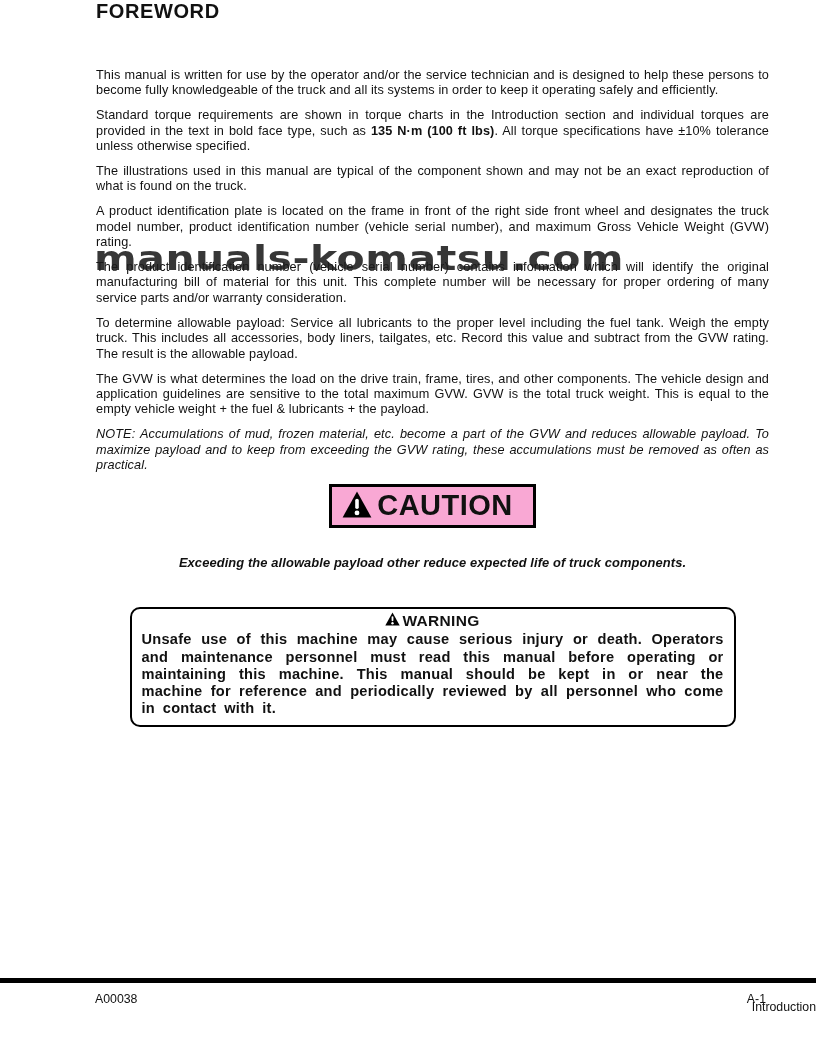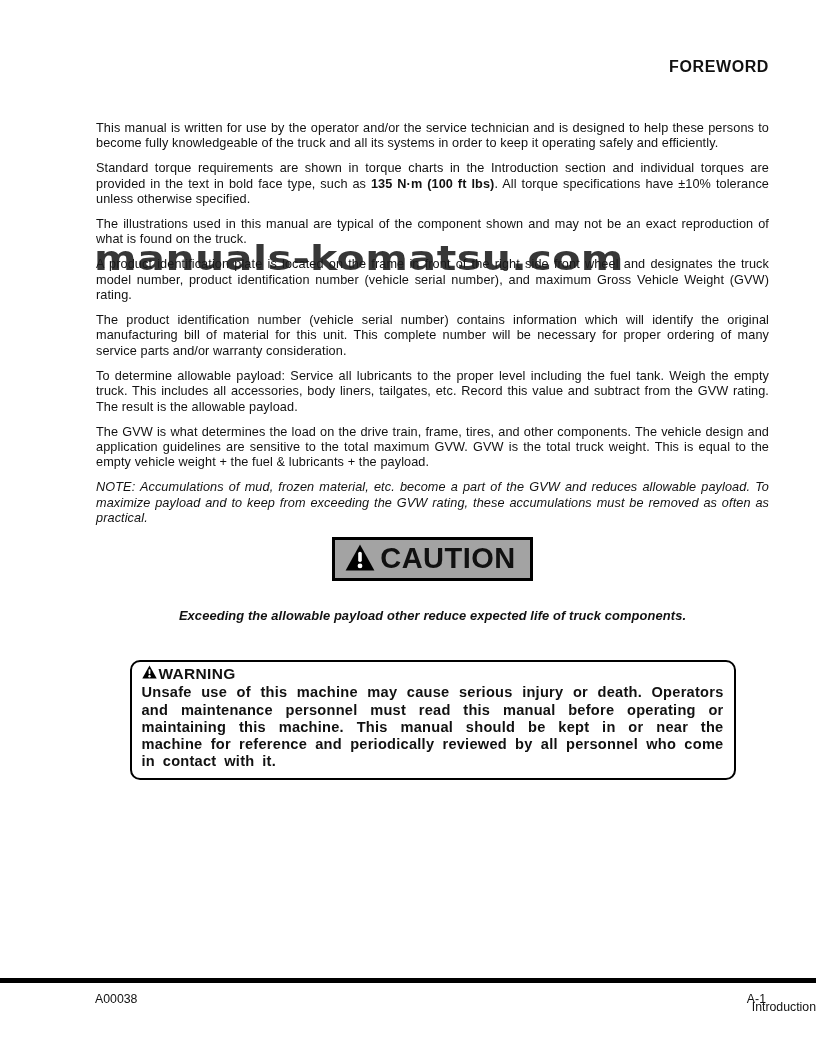--- a/index.html
+++ b/index.html
@@ -14,45 +14,44 @@
     font-family: "Liberation Sans", sans-serif;
     color: #111111;
   }
   .content {
     position: absolute;
     left: 96px;
     top: 0;
     width: 673px;
   }
   .doc-title {
-    margin-top: 58px;
-    text-align: right;
-    font-size: 16px;
+    text-align: left;
+    font-size: 20px;
     font-weight: bold;
     letter-spacing: 0.6px;
   }
   .body-text p {
     font-size: 12.7px;
     line-height: 15.4px;
     text-align: justify;
     margin-top: 9.5px;
     letter-spacing: 0.1px;
   }
   .body-text p.first { margin-top: 45px; }
   .body-text .inline-bold { font-weight: bold; }
   .note-para { font-style: italic; }
   .caution-box {
     margin: 11px auto 0 auto;
     width: fit-content;
     border: 3px solid #000;
-    padding: 3px 14px 3px 10px;
+    padding: 3px 20px 3px 10px;
     display: flex;
     align-items: center;
     gap: 5px;
-    background: #a3a3a3;
+    background: #f9a8d4;
   }
   .caution-label {
     font-size: 29px;
     font-weight: bold;
     letter-spacing: 0.5px;
     line-height: 1.1;
   }
   .caution-message {
     margin-top: 27px;
     text-align: center;
@@ -64,20 +63,21 @@
   .warning-box {
     margin: 37px auto 0 auto;
     width: 606px;
     border: 2.5px solid #000;
     border-radius: 10px;
     padding: 3px 10px 8px 10px;
     background: #fff;
   }
   .warning-header {
     display: flex;
+    justify-content: center;
     align-items: center;
     gap: 2px;
     font-size: 15.5px;
     font-weight: bold;
     letter-spacing: 0.3px;
   }
   .warning-body {
     margin-top: 1px;
     font-size: 14.6px;
     font-weight: bold;

